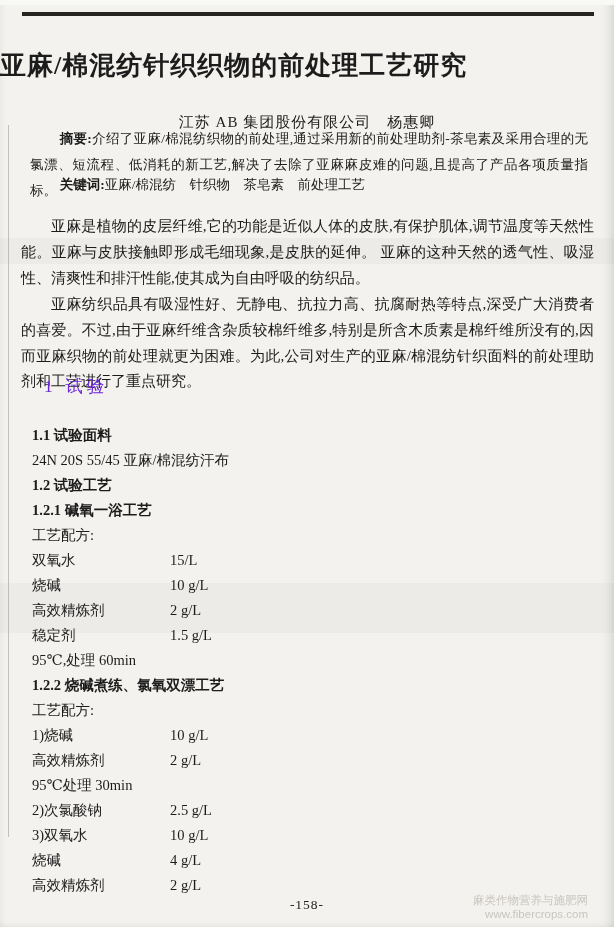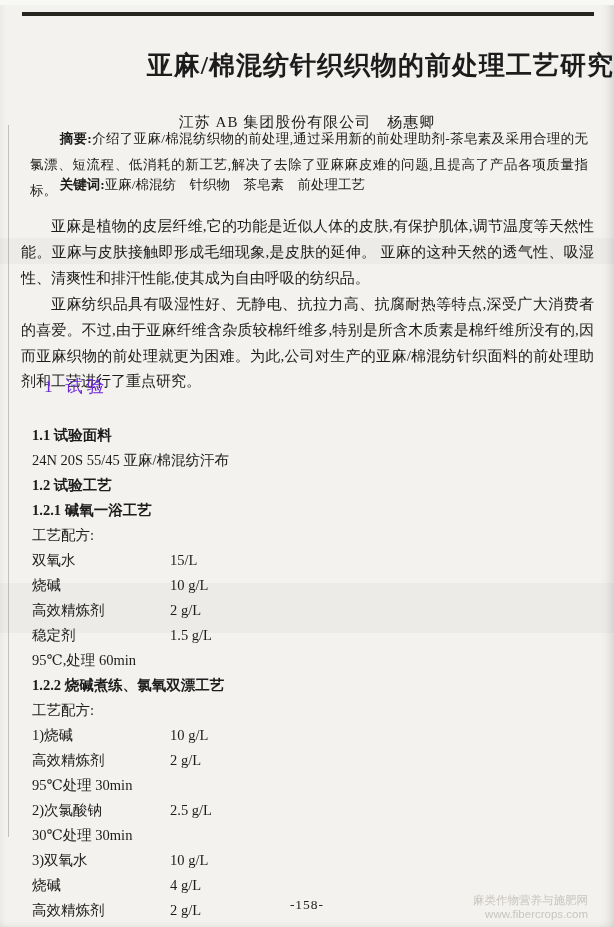--- a/index.html
+++ b/index.html
@@ -16,21 +16,21 @@
   .top-strip { position:absolute; top:0; left:0; right:0; height:5px; background:#f8f8f5; }
   .edge-line { position:absolute; left:8px; top:125px; height:712px; width:1px; background:rgba(130,130,130,0.45); }
   .band { position:absolute; left:0; right:0; background:rgba(120,132,150,0.055); }
   .band.b1 { top:238px; height:26px; }
   .band.b2 { top:583px; height:50px; }
 
   .header { position:absolute; top:8px; left:22px; right:20px; }
   .header-text { font-size:17px; font-weight:bold; letter-spacing:1.5px; }
   .header-rule { margin-top:4px; height:3px; background:#26251f; border-bottom:1px solid rgba(38,37,31,0.35); }
 
-  .title { position:absolute; top:48px; left:0; width:100%; text-align:right;
+  .title { position:absolute; top:48px; left:0; width:100%; text-align:left;
            font-size:26px; font-weight:bold; letter-spacing:1px; margin:0; }
   .author { position:absolute; top:98px; left:0; width:100%; text-align:center;
             font-size:15px; letter-spacing:1px;margin-top:15px; }
 
   .abstract { position:absolute; top:126px; left:30px; right:26px;
               font-size:13.5px; line-height:26px; text-align:justify; text-indent:2.2em; }
   .keywords { position:absolute; top:172px; left:30px; right:26px;
               font-size:13.5px; line-height:26px; text-indent:2.2em; }
   .bold { font-weight:bold; }
 
@@ -122,24 +122,20 @@
     </div>
     <div class="dline rrow">
       <span class="rname">95℃处理 30min</span>
       <span class="rval"></span>
     </div>
     <div class="dline rrow">
       <span class="rname">2)次氯酸钠</span>
       <span class="rval">2.5 g/L</span>
     </div>
     <div class="dline rrow">
-      <span class="rname">30℃处理 30min</span>
-      <span class="rval"></span>
-    </div>
-    <div class="dline rrow">
       <span class="rname">3)双氧水</span>
       <span class="rval">10 g/L</span>
     </div>
     <div class="dline rrow">
       <span class="rname">烧碱</span>
       <span class="rval">4 g/L</span>
     </div>
     <div class="dline rrow">
       <span class="rname">高效精炼剂</span>
       <span class="rval">2 g/L</span>

